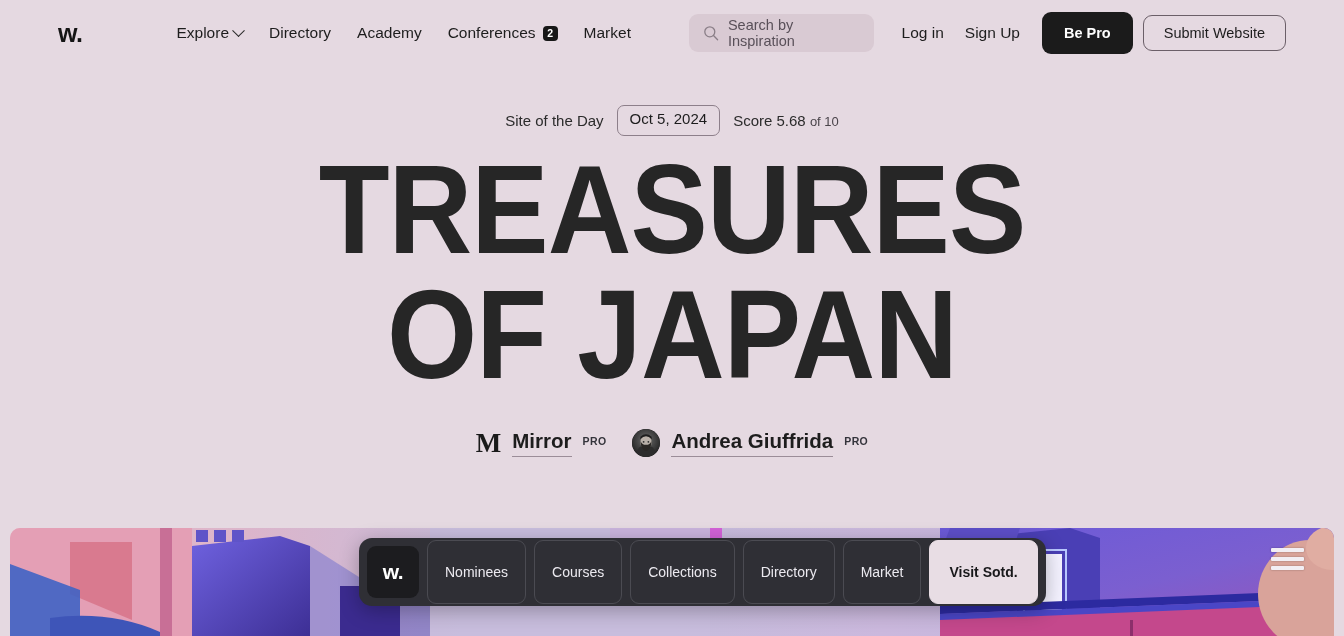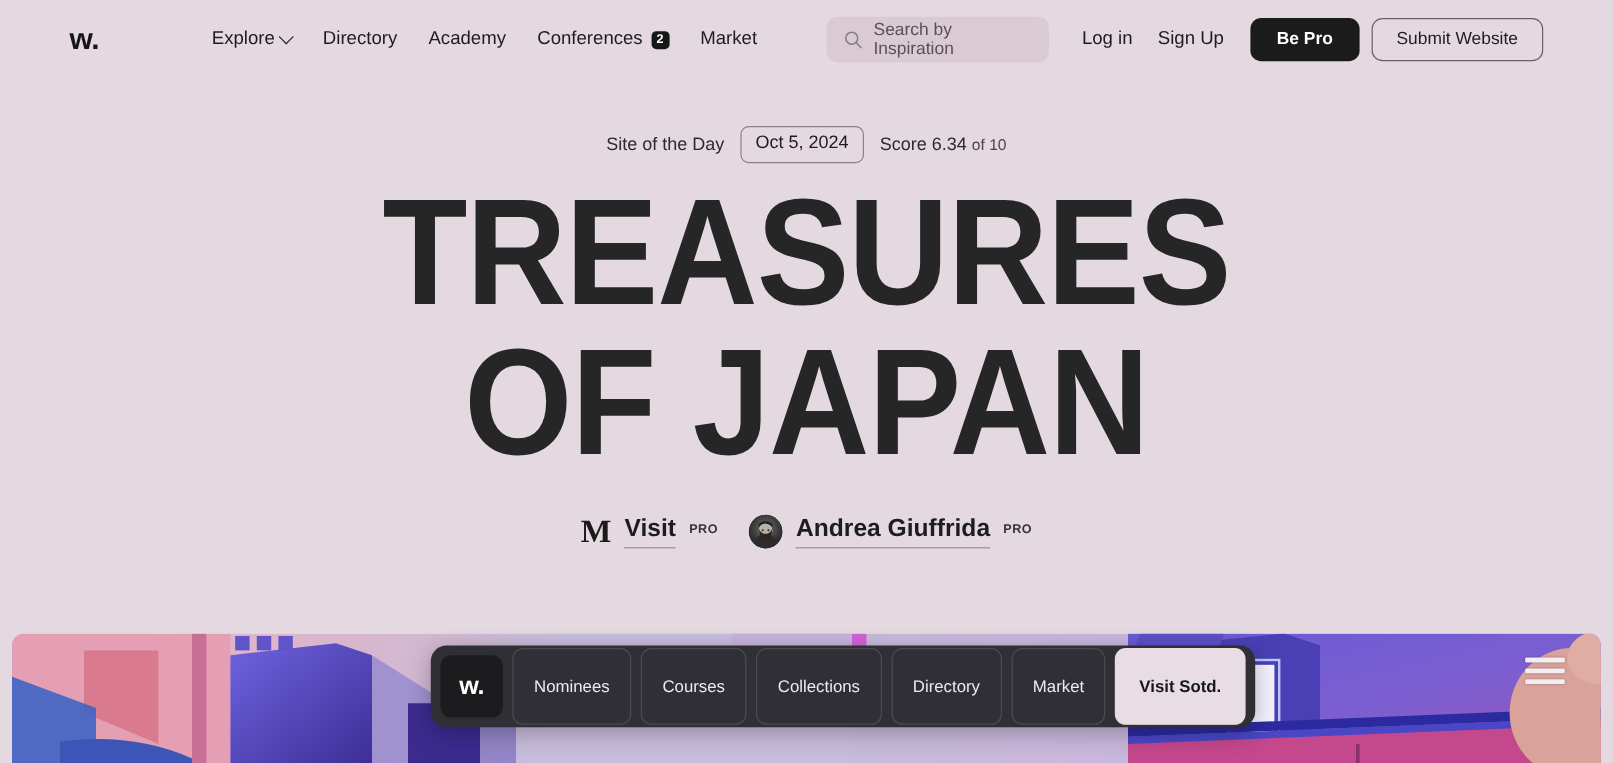--- a/index.html
+++ b/index.html
@@ -92,21 +92,21 @@
     cursor: pointer;
     white-space: nowrap;
   }
   .btn-pro {
     margin-left: 22px;
     background: #1b1b1b;
     color: #fff;
     font-size: 14.5px;
     font-weight: bold;
     border-radius: 9px;
-    height: 36px;
+    height: 42px;
     padding: 0 22px;
     display: flex;
     align-items: center;
     border: none;
     cursor: pointer;
     font-family: inherit;
     white-space: nowrap;
   }
   .btn-submit {
     margin-left: 10px;
@@ -312,33 +312,33 @@
 
   <button class="btn-pro">Be Pro</button>
   <button class="btn-submit">Submit Website</button>
 </div>
 
 <div class="hero">
 
   <div class="meta-row">
     <span>Site of the Day</span>
     <button class="date-badge">Oct 5, 2024</button>
-    <span class="score"><span>Score 6.34</span> <span class="of">of 10</span></span>
+    <span class="score"><span>Score 5.68</span> <span class="of">of 10</span></span>
   </div>
 
   <h1 class="title">
     <span class="title-line">TREASURES</span>
     <span class="title-line">OF JAPAN</span>
   </h1>
 
   <div class="credits">
 
     <div class="credit">
       <span class="m-logo">M</span>
-      <span class="credit-name">Visit</span>
+      <span class="credit-name">Mirror</span>
       <span class="pro-tag">PRO</span>
     </div>
 
     <div class="credit">
       <svg class="avatar" viewBox="0 0 40 40">
         <defs>
           <clipPath id="avclip">
               <circle cx="20" cy="20" r="20"></circle>
             </clipPath>
           <radialGradient id="avbg" cx="50%" cy="40%" r="70%">

